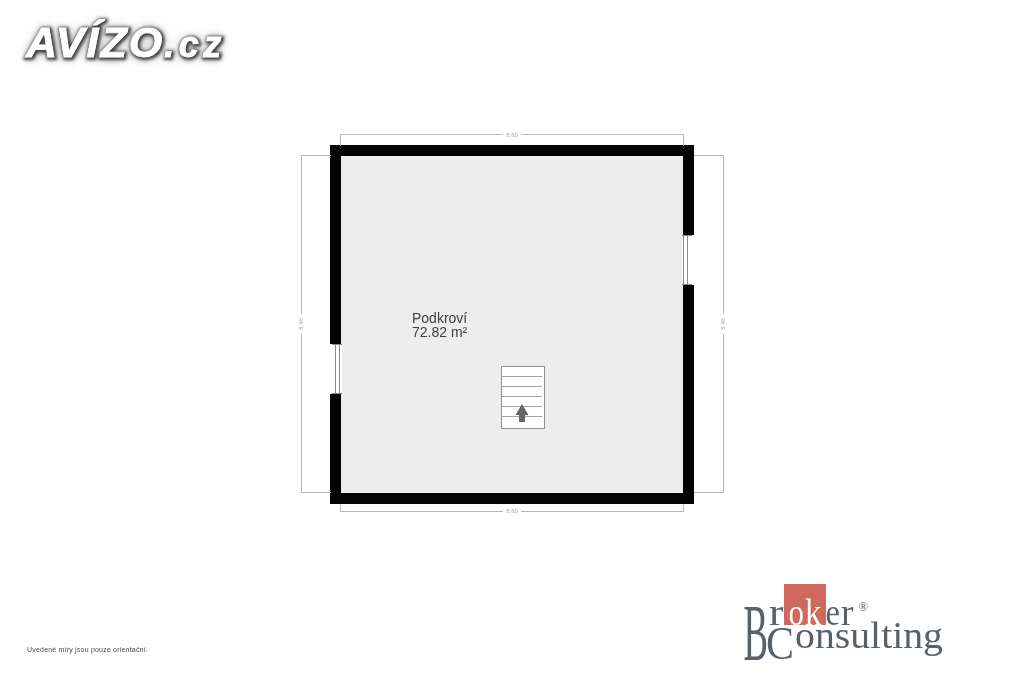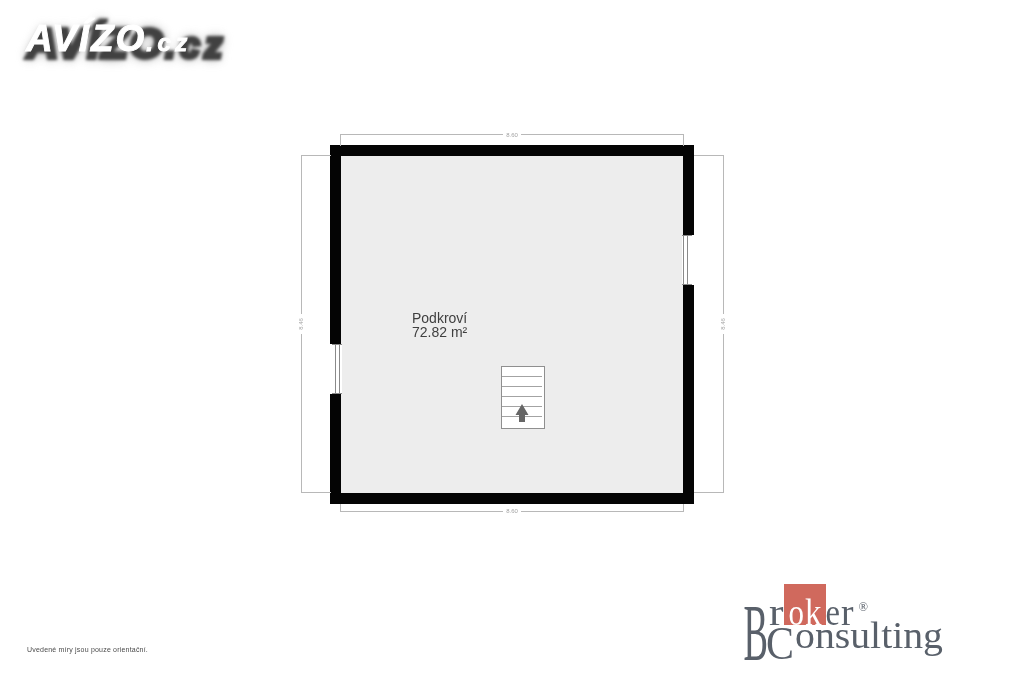--- a/index.html
+++ b/index.html
@@ -7,21 +7,21 @@
   .abs{position:absolute;}
 </style>
 </head>
 <body>
 
 <div class="abs" style="left:26px;top:18px;font-style:italic;font-weight:bold;">
   <div class="abs" style="left:1px;top:0.5px;white-space:nowrap;color:#414141;-webkit-text-stroke:4px #414141;filter:blur(1.8px);text-shadow:0 0 5px #5e5e5e, 0 0 11px #909090;">
     <span style="font-size:43px;letter-spacing:2px;">AVÍZO</span><span style="font-size:36px;letter-spacing:4.5px;">.cz</span>
   </div>
   <div class="abs" style="left:0;top:0;white-space:nowrap;color:#ffffff;-webkit-text-stroke:0.9px #ffffff;">
-    <span style="font-size:37px;letter-spacing:2px;">AVÍZO</span><span style="font-size:24px;letter-spacing:4.5px;">.cz</span>
+    <span style="font-size:43px;letter-spacing:2px;">AVÍZO</span><span style="font-size:36px;letter-spacing:4.5px;">.cz</span>
   </div>
 </div>
 
 <div class="abs" style="left:330px;top:145px;width:364px;height:359px;box-sizing:border-box;background:#ededed;border:11px solid #040404;"></div>
 
 <div class="abs" style="left:682px;top:235px;width:13px;height:50px;background:#ffffff;"></div>
 <div class="abs" style="left:683px;top:235px;width:1px;height:50px;background:#8a8a8a;"></div>
 <div class="abs" style="left:687px;top:235px;width:1px;height:50px;background:#8a8a8a;"></div>
 <div class="abs" style="left:682px;top:235px;width:10px;height:1px;background:#8a8a8a;"></div>
 <div class="abs" style="left:682px;top:284px;width:10px;height:1px;background:#8a8a8a;"></div>

